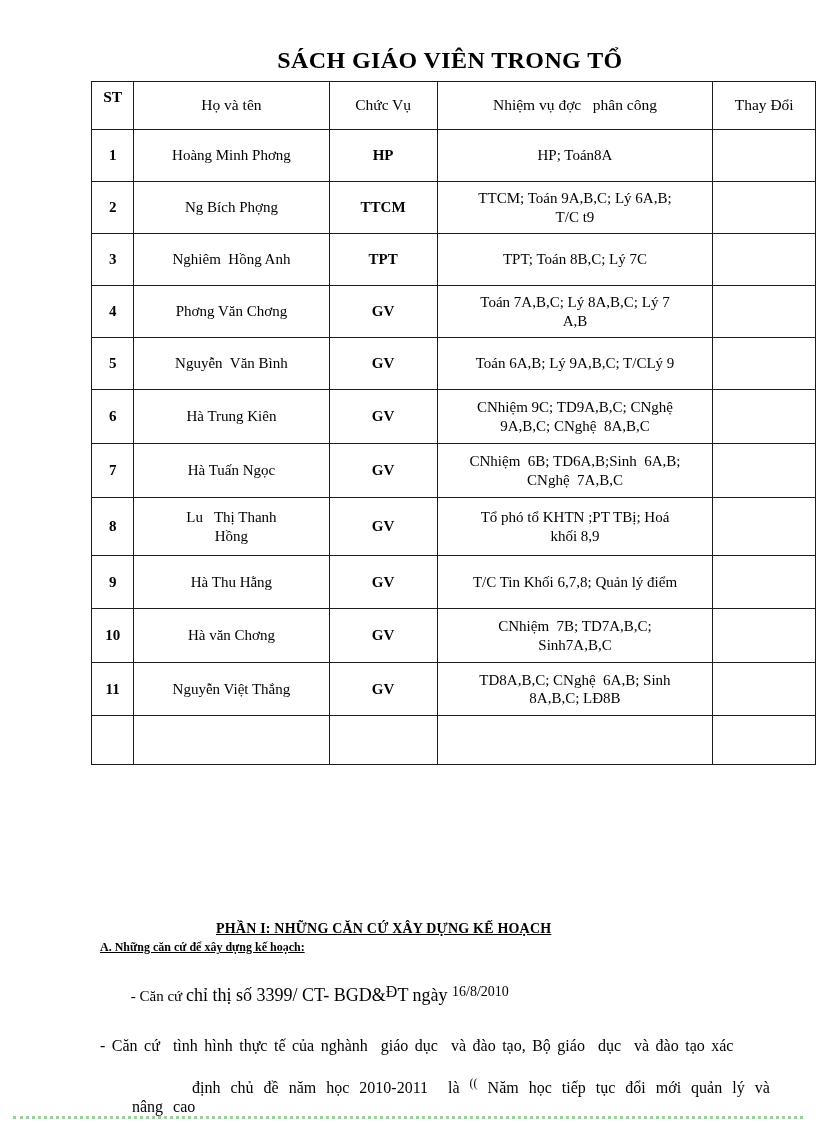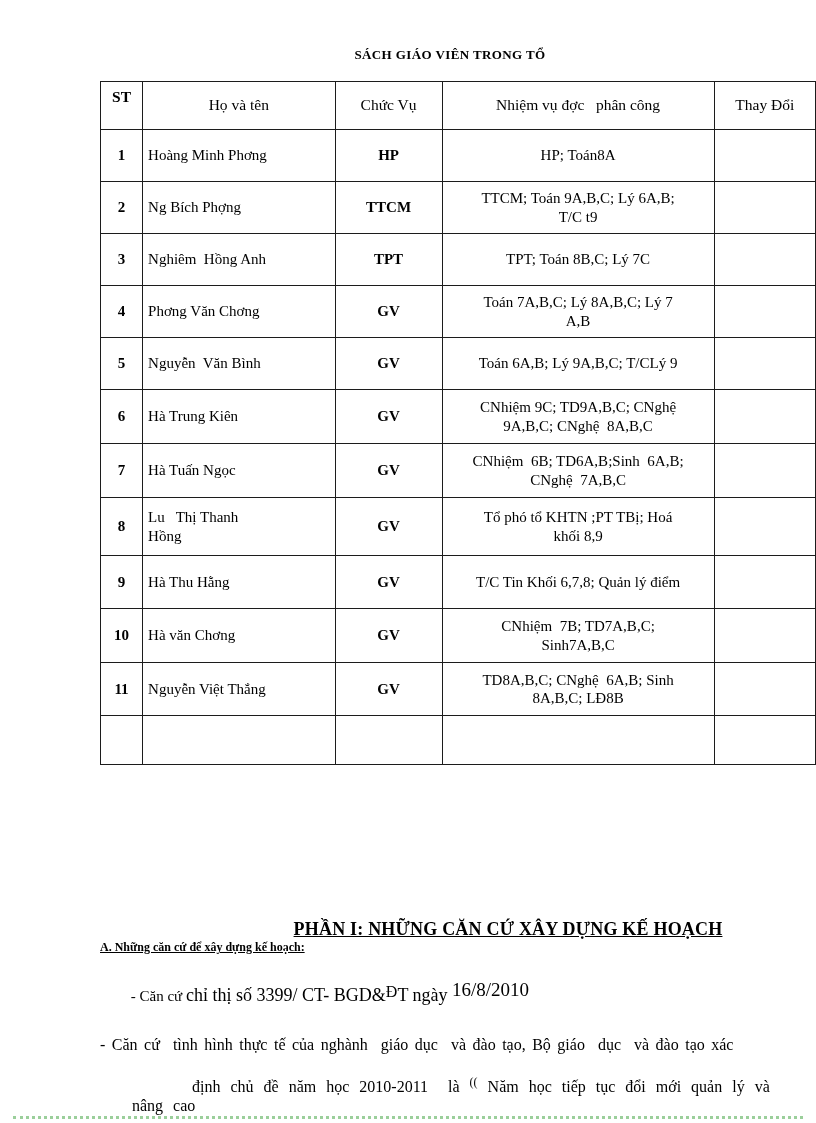--- a/index.html
+++ b/index.html
@@ -3,51 +3,51 @@
 <meta charset="utf-8">
 <style>
   html,body {margin:0; padding:0; background:#ffffff;}
   .page {
     position:relative; width:816px; height:1123px; background:#ffffff;
     font-family:"Liberation Serif","DejaVu Serif",serif; color:#000;
     overflow:hidden;
   }
   .title {
     position:absolute; top:47px; left:103px; width:694px;
-    text-align:center; font-size:13px; font-weight:bold; letter-spacing:0.4px;
+    text-align:center; font-size:24px; font-weight:bold; letter-spacing:0.4px;
   }
   table.roster {
-    position:absolute; top:81px; left:100px;
+    position:absolute; top:81px; left:91px;
     border-collapse:collapse; table-layout:fixed;
   }
   table.roster td {
     border:1.6px solid #1c1c1c;
     font-size:15px; vertical-align:middle;
     padding:1px 5px; white-space:pre-wrap; overflow:hidden; line-height:1.22;
   }
   .c-st    {width:32px;  text-align:center; font-weight:bold;}
-  .c-name  {width:192px; text-align:left; padding-left:10px;}
+  .c-name  {width:192px; text-align:center; padding-left:10px;}
   .c-pos   {width:100px; text-align:center;font-weight:bold;}
   .c-duty  {width:275px; text-align:center;}
   .c-change{width:95px;}
   tr.hdr td {font-size:15.5px; font-weight:normal; text-align:center;}
   tr.hdr td.c-st {font-weight:bold; vertical-align:top; padding-top:6px;}
   tr.r12 td.c-st {font-weight:normal;}
   .h48{height:48px}.h52{height:52px}.h53{height:53px}.h54{height:54px}.h58{height:58px}.h49{height:49px}
 
   .section {position:absolute; top:920px; left:100px; width:700px; font-size:16px; line-height:19px;}
   .sec-heading {
-    padding-left:116px; font-weight:bold; font-size:18px; line-height:18px;
-    text-decoration:underline; letter-spacing:0.2px; white-space:pre;text-align:center;
+    padding-left:116px; font-weight:bold; font-size:14px; line-height:18px;
+    text-decoration:underline; letter-spacing:0.2px; white-space:pre;
   }
   .sec-sub {font-weight:bold; font-size:12px; line-height:18px; text-decoration:underline; white-space:pre;}
   .line {white-space:pre-wrap;}
   .cite {line-height:26px; font-size:18px;}
   .cite .sm  {font-size:15px;text-align:right;}
-  .cite .raise {font-size:19px; position:relative; top:-5px;}
+  .cite .raise {font-size:14px; position:relative; top:-5px;}
   .cite .raise-sm {position:relative; top:-4px; font-size:16px;}
   .ind {padding-left:32px;}
   .supp {font-size:12px; vertical-align:super;}
   .ws1{word-spacing:2.5px}
   .ws2{word-spacing:6px}
   .pbreak {position:absolute; top:1116px; left:13px; width:790px; border-top:3px dotted #9bcf9b;}
 </style>
 </head>
 <body>
 

